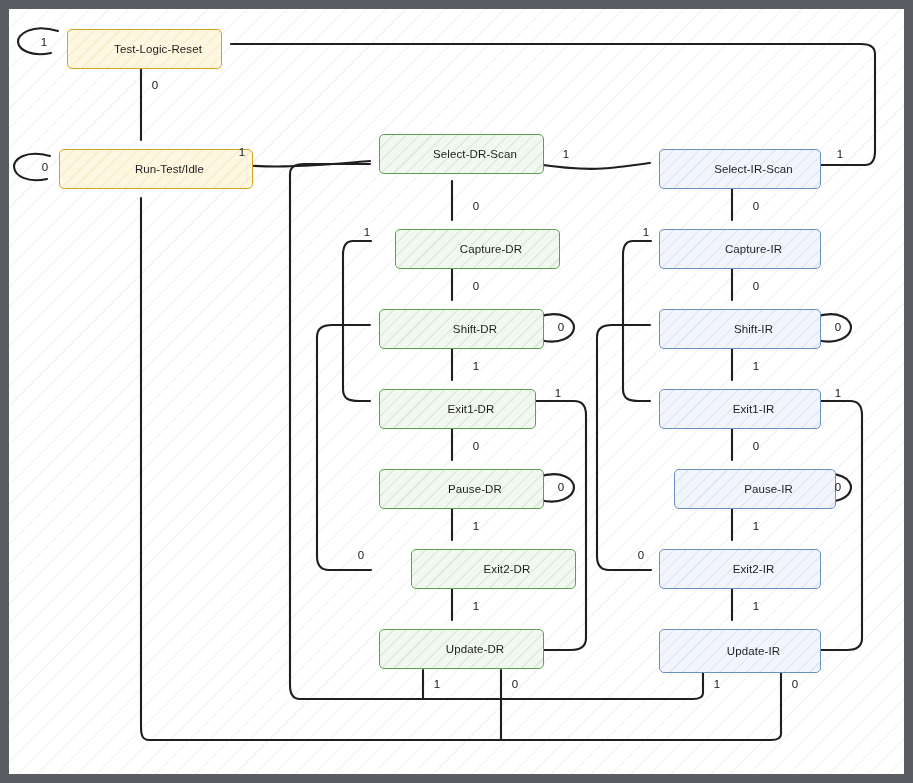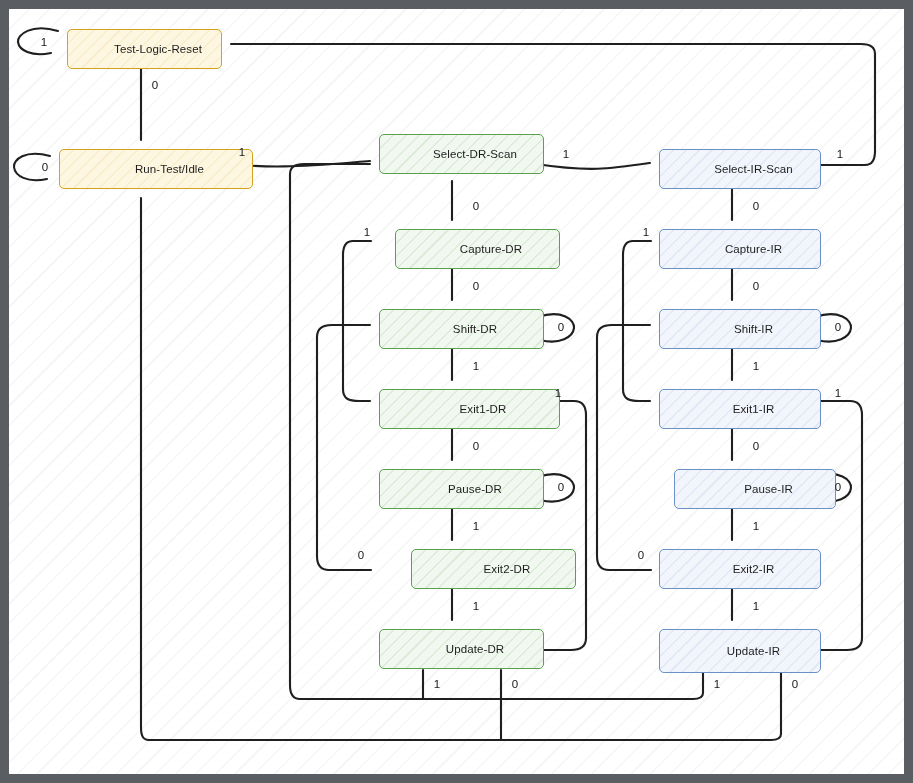--- a/index.html
+++ b/index.html
@@ -178,21 +178,21 @@
 
   <div class="node green" style="left:370px; top:125px; width:165px; height:40px;">
     <span>Select-DR-Scan</span>
   </div>
   <div class="node green" style="left:370px; top:220px; width:165px; height:40px;margin-left:16px;">
     <span>Capture-DR</span>
   </div>
   <div class="node green" style="left:370px; top:300px; width:165px; height:40px;">
     <span>Shift-DR</span>
   </div>
-  <div class="node green" style="left:370px; top:380px; width:181px; height:40px;">
+  <div class="node green" style="left:370px; top:380px; width:157px; height:40px;">
     <span>Exit1-DR</span>
   </div>
   <div class="node green" style="left:370px; top:460px; width:165px; height:40px;">
     <span>Pause-DR</span>
   </div>
   <div class="node green" style="left:370px; top:540px; width:165px; height:40px;margin-left:32px;">
     <span>Exit2-DR</span>
   </div>
   <div class="node blue" style="left:650px; top:140px; width:162px; height:40px;">
     <span>Select-IR-Scan</span>

